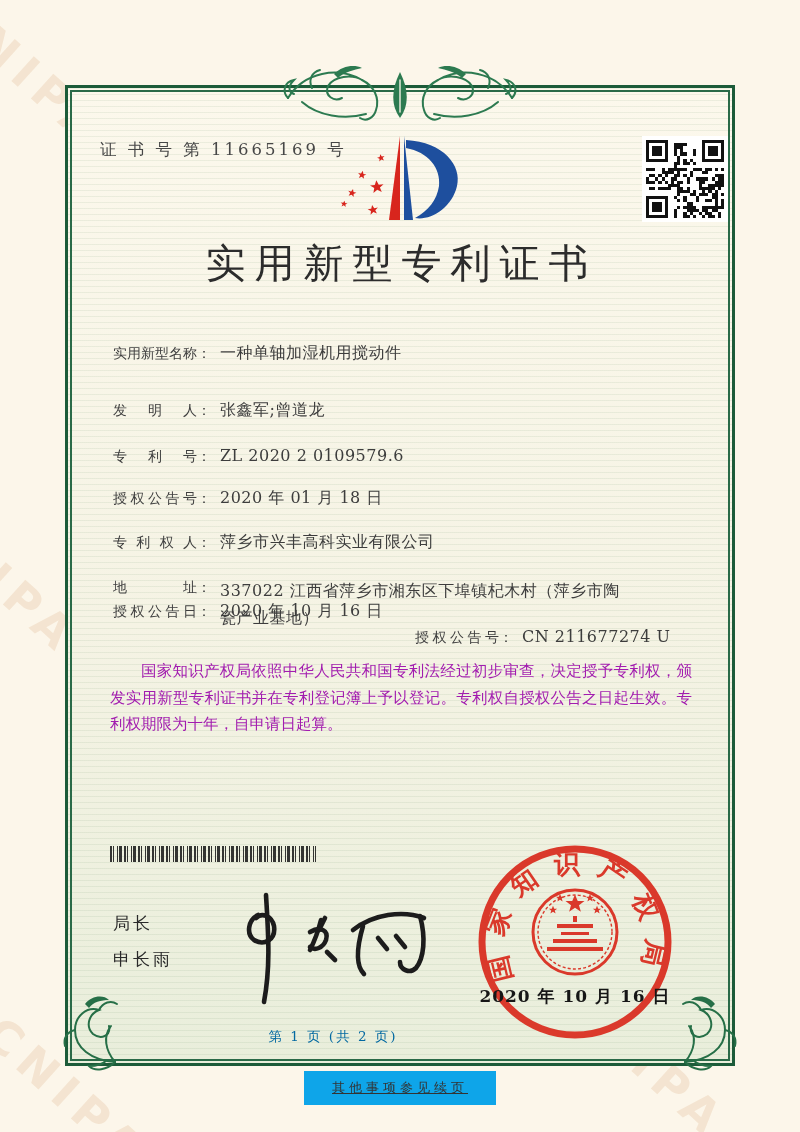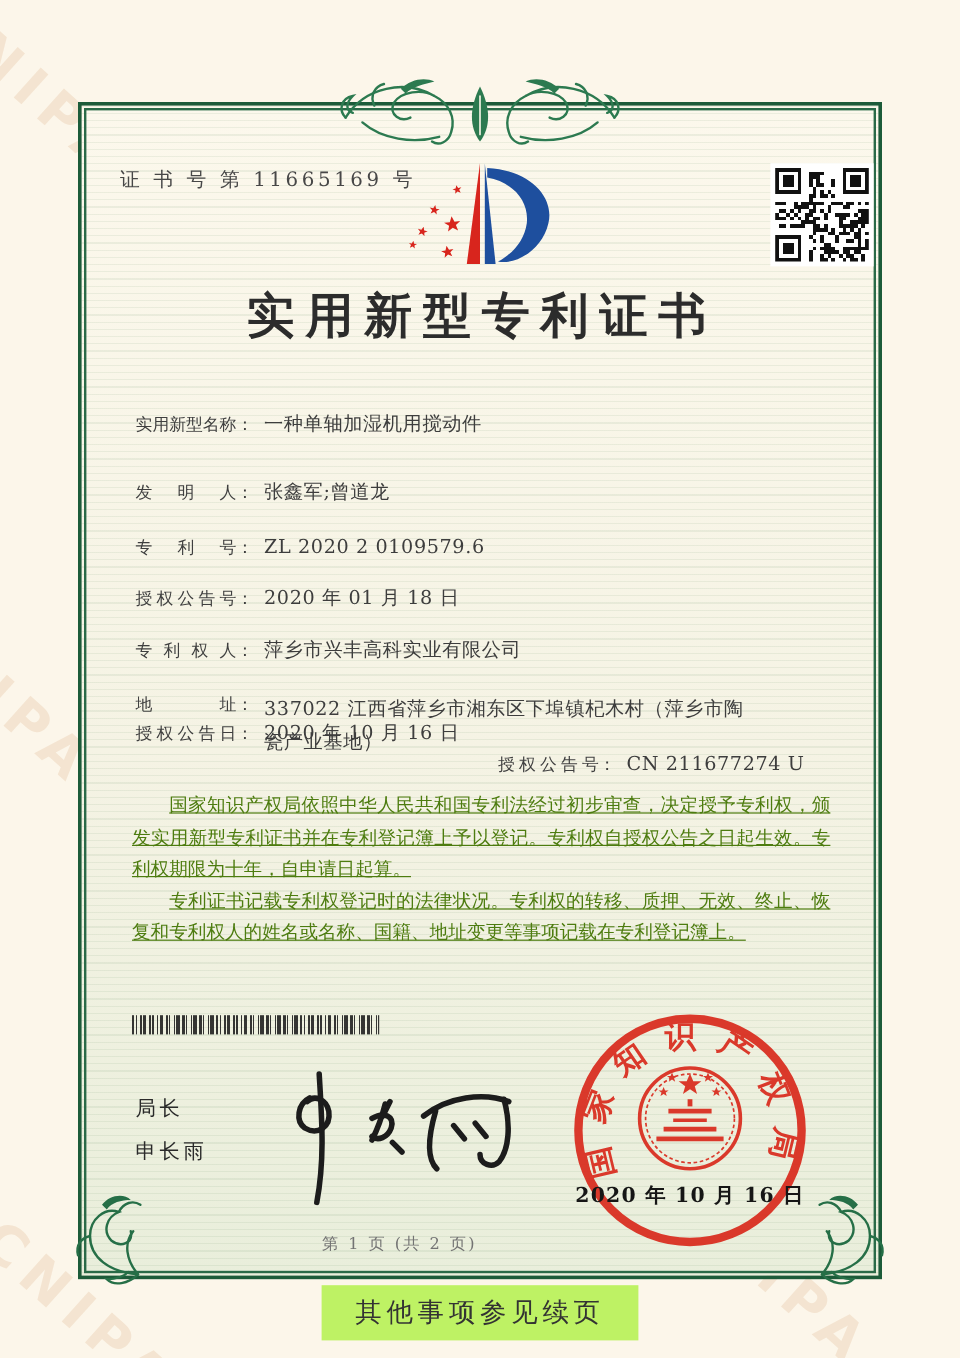--- a/index.html
+++ b/index.html
@@ -36,37 +36,37 @@
     font-size:16.5px;letter-spacing:3px;color:#474747;
   }
   .logo{position:absolute;z-index:3;left:330px;top:126px;}
   .qr{
     position:absolute;z-index:3;left:642px;top:136px;width:86px;height:86px;
     background:#ffffff;display:flex;align-items:center;justify-content:center;
   }
   .qr svg{width:78px;height:78px;}
   .title{
     position:absolute;z-index:3;left:65px;top:236px;width:664px;
-    text-align:center;font-size:40px;font-weight:700;color:#2c2c2c;
+    text-align:center;font-size:40px;font-weight:400;color:#2c2c2c;
     letter-spacing:9px;padding-left:9px;box-sizing:border-box;
   }
   
   .row{position:absolute;z-index:3;left:113px;white-space:nowrap;font-size:16px;color:#3d3d3d;}
   .flabel{
     display:inline-block;width:84px;font-size:14px;color:#3f3f3f;
     text-align:justify;text-align-last:justify;vertical-align:baseline;
   }
   .fcolon{font-size:14px;margin-right:9px;}
   .fvalue{letter-spacing:0.5px;}
   .row.addr{white-space:normal;}
   .row.addr .fvalue{display:inline-block;width:406px;vertical-align:top;line-height:27px;}
   
   .legal{
     position:absolute;z-index:3;left:110px;top:658px;width:582px;
-    font-size:15.5px;line-height:26.5px;text-align:justify;color:#4d7c0f;text-decoration:underline;
+    font-size:15.5px;line-height:26.5px;text-align:justify;color:#a21caf;
   }
   .legal p{margin:0;text-indent:2em;}
   
   .barcode{
     position:absolute;z-index:3;left:110px;top:846px;width:206px;height:16px;
     background:repeating-linear-gradient(90deg,
       #1b1b1b 0 2px, rgba(0,0,0,0) 2px 3px,
       #1b1b1b 3px 4px, rgba(0,0,0,0) 4px 7px,
       #1b1b1b 7px 8px, rgba(0,0,0,0) 8px 9px,
       #1b1b1b 9px 12px, rgba(0,0,0,0) 12px 14px);
@@ -80,26 +80,26 @@
   .signer-name{
     position:absolute;z-index:3;left:113px;top:948px;
     font-family:"DejaVu Sans","Liberation Sans",sans-serif;
     font-size:17px;letter-spacing:3px;color:#2a2a2a;text-align:center;
   }
   .signature{position:absolute;z-index:4;left:228px;top:890px;}
   .seal{position:absolute;z-index:5;left:475px;top:842px;}
   
   .page-number{
     position:absolute;z-index:3;left:65px;top:1028px;width:536px;
-    text-align:center;font-size:13.5px;letter-spacing:2px;color:#737373;
+    text-align:center;font-size:13.5px;letter-spacing:2px;color:#0369a1;
   }
   .continuation{
     position:absolute;z-index:3;left:50%;top:1071px;transform:translateX(-50%);
-    background:#bef264;padding:8px 28px;
-    font-size:22px;letter-spacing:4px;color:#333;white-space:nowrap;
+    background:#0ea5e9;padding:8px 28px;
+    font-size:13px;letter-spacing:4px;color:#333;white-space:nowrap;text-decoration:underline;
   }
 </style>
 </head>
 <body>
 
 <div class="page">
 
   <div class="wm" style="left:-30px;top:-14px;">CNIPA</div>
   <div class="wm faint" style="left:250px;top:140px;">CNIPA</div>
   <div class="wm" style="left:548px;top:316px;">CNIPA</div>
@@ -382,21 +382,20 @@
   </div>
   <div class="row" style="top:601px;">
     <span class="flabel">授权公告日</span><span class="fcolon">：</span><span class="fvalue">2020 年 10 月 16 日</span>
   </div>
   <div class="row" style="top:627px;left:415px;">
     <span class="flabel">授权公告号</span><span class="fcolon">：</span><span class="fvalue">CN 211677274 U</span>
   </div>
 
   <div class="legal">
     <p>国家知识产权局依照中华人民共和国专利法经过初步审查，决定授予专利权，颁发实用新型专利证书并在专利登记簿上予以登记。专利权自授权公告之日起生效。专利权期限为十年，自申请日起算。</p>
-    <p>专利证书记载专利权登记时的法律状况。专利权的转移、质押、无效、终止、恢复和专利权人的姓名或名称、国籍、地址变更等事项记载在专利登记簿上。</p>
   </div>
 
   <div class="barcode"></div>
 
   <div class="signer-title">局长</div>
   <div class="signer-name">申长雨</div>
 
   <svg class="signature" width="215" height="118" viewBox="0 0 215 118">
     <g stroke="#1c1c1c" stroke-width="4.6" fill="none" stroke-linecap="round" stroke-linejoin="round">
       <path d="M30,25 C20,30 18,44 26,50 C36,56 48,50 46,36 C44,26 34,22 28,28"></path>

